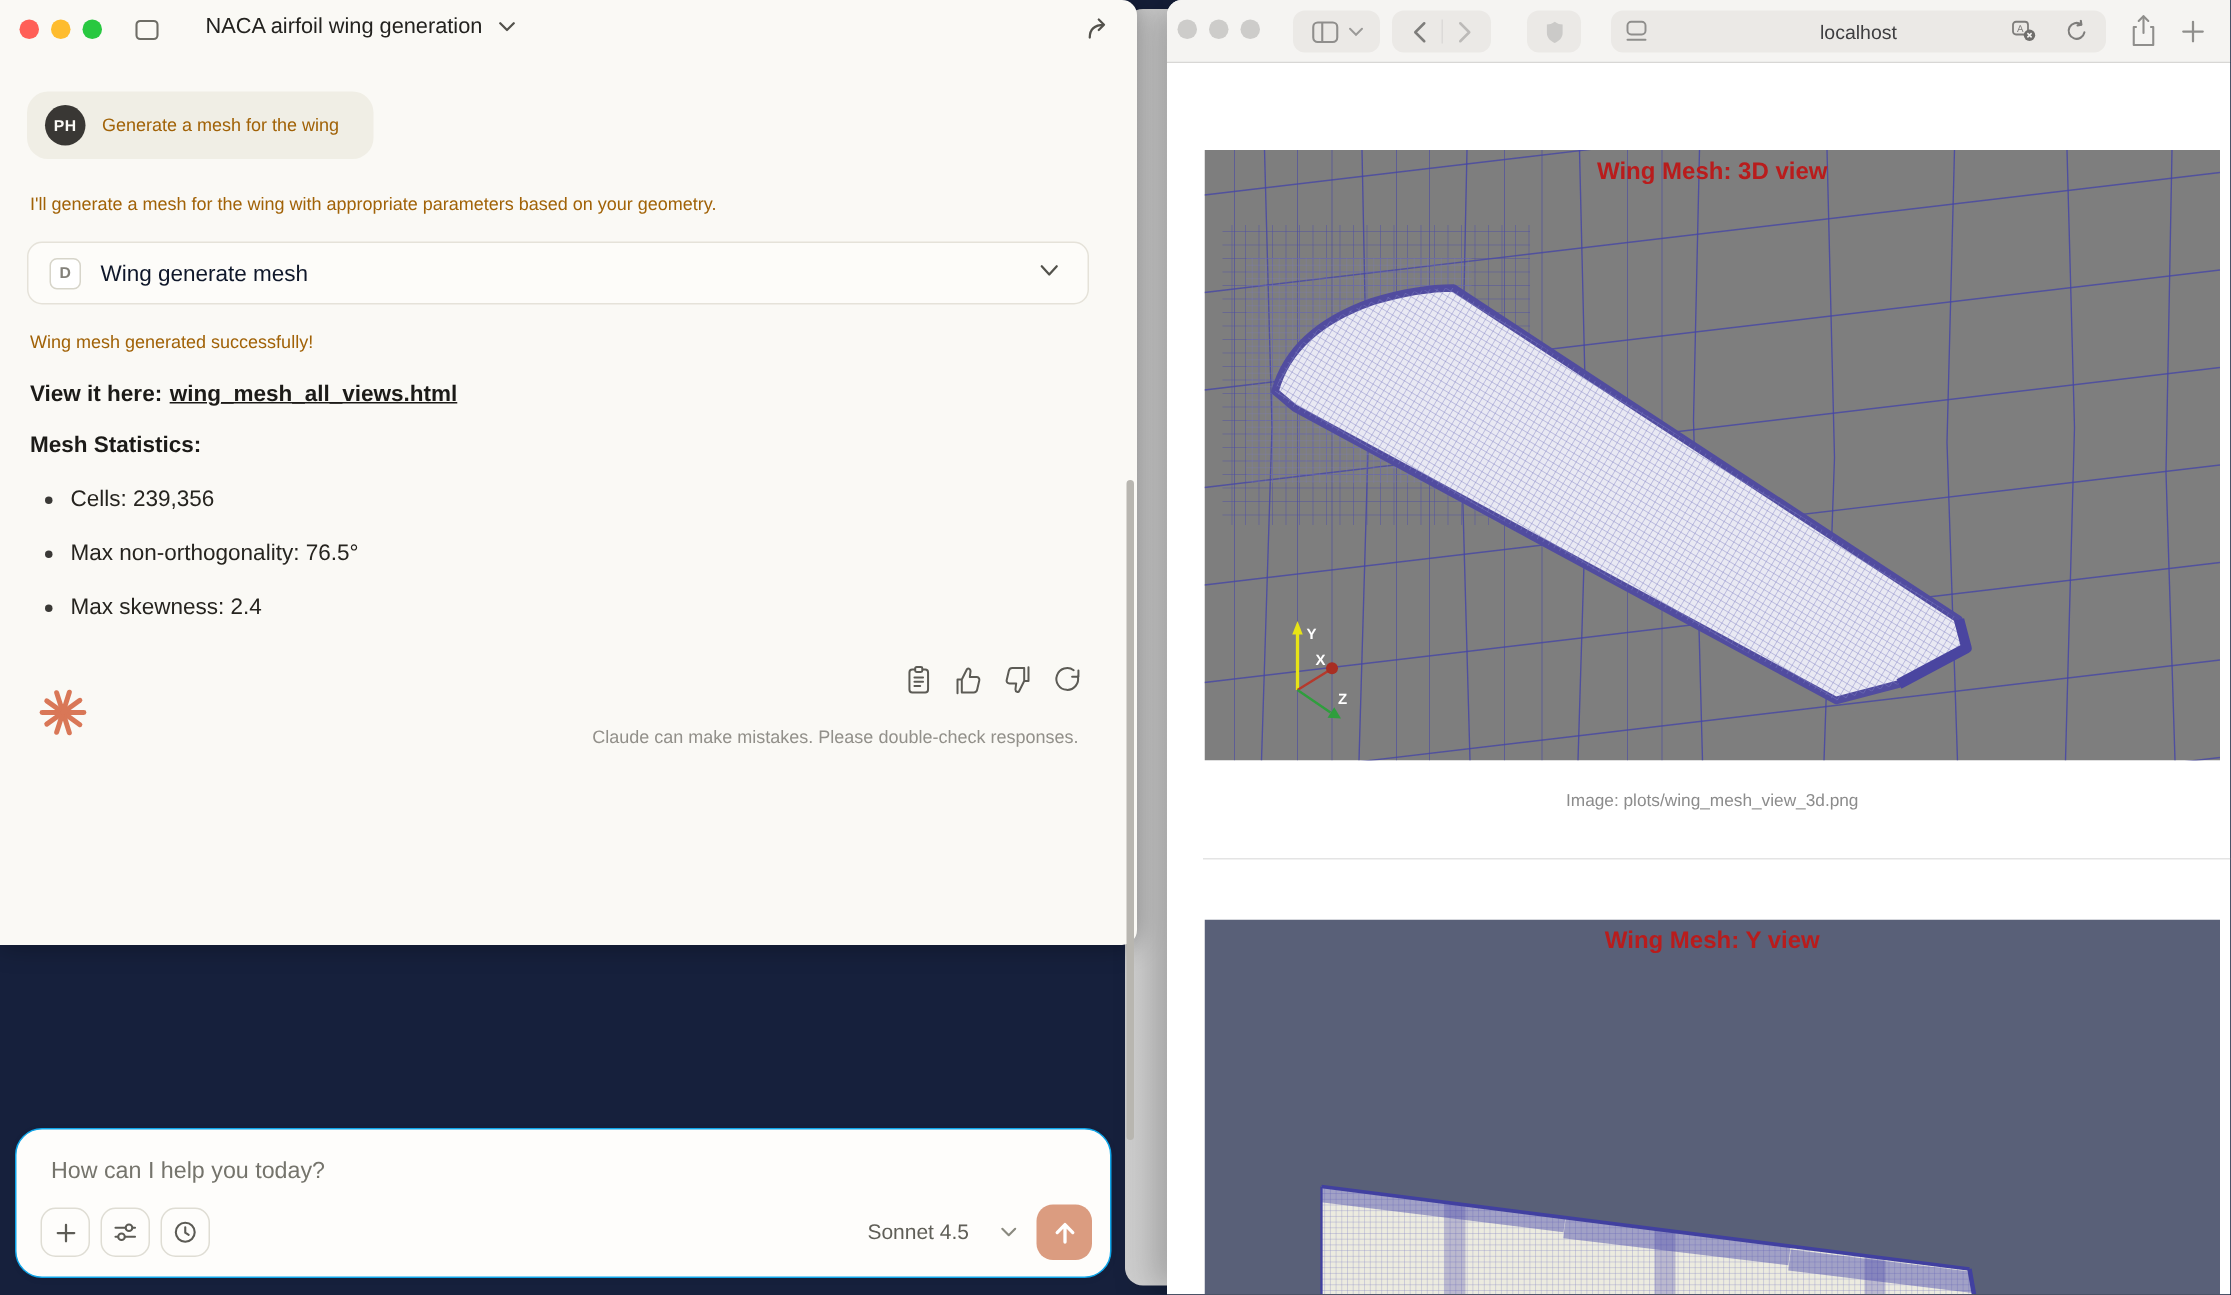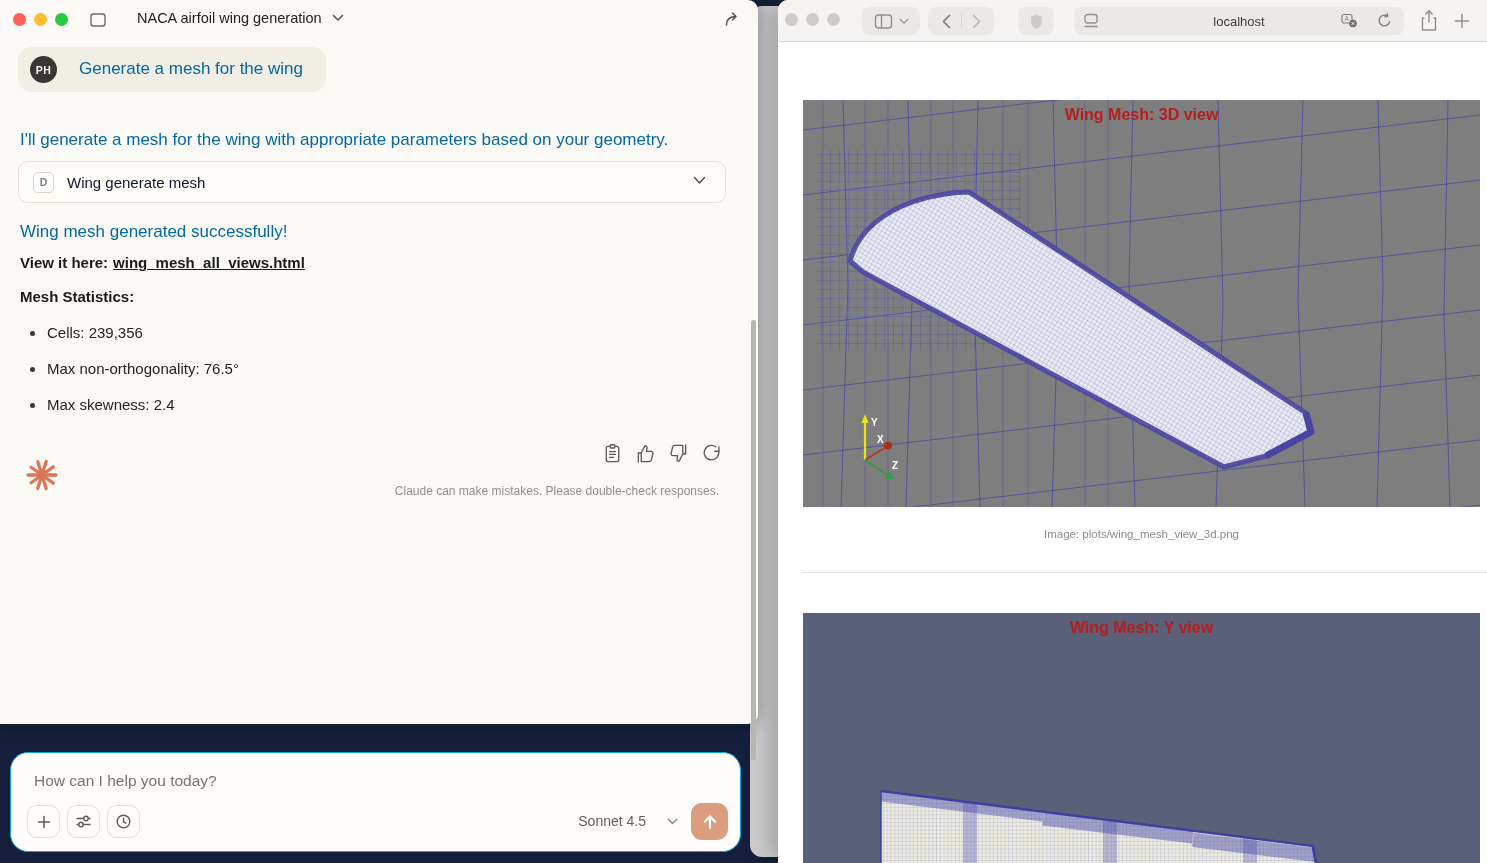--- a/index.html
+++ b/index.html
@@ -5,29 +5,29 @@
   html,body{margin:0;padding:0;background:#16203c;font-family:"Liberation Sans","DejaVu Sans",sans-serif;}
   #screen{position:relative;width:1487px;height:863px;overflow:hidden;background:#16203c;}
   .abs{position:absolute;}
   svg{display:block;}
 
   
   #bg-strip{left:750px;top:6px;width:48px;height:851px;border-radius:12px;
     background:linear-gradient(90deg,#cfcfcf, #ededed);z-index:1;}
 
   
-  #claude{left:0;top:0;width:758px;height:724px;background:#faf9f5;z-index:3;
+  #claude{left:0;top:0;width:758px;height:630px;background:#faf9f5;z-index:3;
     border-radius:0 10px 10px 0;box-shadow:0 0 18px rgba(0,0,0,.35);}
   #claude-header{left:0;top:0;width:758px;height:40px;}
   .light{width:13px;height:13px;border-radius:50%;display:inline-block;}
   #claude-title-row{left:137px;top:10px;display:flex;align-items:center;gap:10px;cursor:default;}
   #claude-title{font-size:14.5px;font-weight:500;color:#23221f;}
   #claude-share{left:723px;top:9px;}
-  .chat-text{font-size:17px;color:#0369a1;line-height:1.45;}
-  #user-row{left:18px;top:47px;display:inline-flex;align-items:center;gap:22px;
+  .chat-text{font-size:12px;color:#a16207;line-height:1.45;}
+  #user-row{left:18px;top:61px;display:inline-flex;align-items:center;gap:11px;
     background:#f0eee5;border-radius:14px;padding:9px 23px 9px 12px;}
   #avatar{width:27px;height:27px;border-radius:50%;background:#393734;color:#faf9f5;
     font-size:10.5px;font-weight:700;letter-spacing:.4px;display:flex;align-items:center;justify-content:center;}
   #intro{left:20px;top:128px;width:700px;}
   #tool-card{left:18px;top:161px;width:708px;height:42px;background:#fdfcf9;border:1px solid #e5e2d9;
     border-radius:10px;display:flex;align-items:center;box-sizing:border-box;cursor:pointer;}
   #tool-badge{margin-left:14px;width:19px;height:19px;border:1px solid #d7d5ca;border-radius:5px;
     color:#83817a;font-size:10.5px;font-weight:600;display:flex;align-items:center;justify-content:center;background:#fff;}
   #tool-label{margin-left:13px;font-size:15px;color:#0f172a;}
   #tool-chevron{position:absolute;right:19px;top:14px;}

